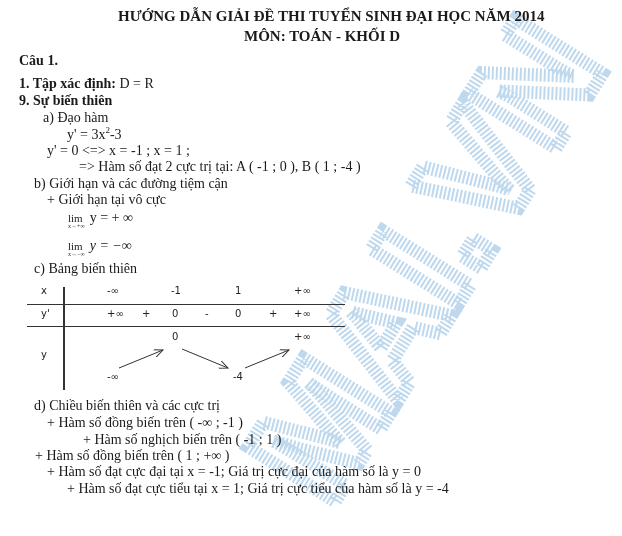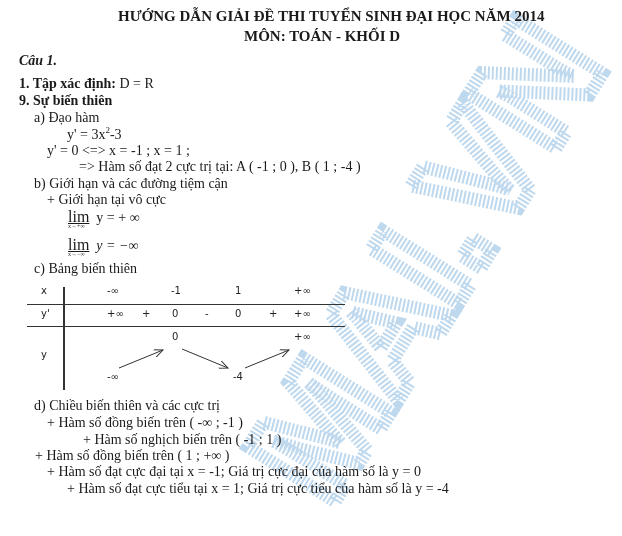--- a/index.html
+++ b/index.html
@@ -10,50 +10,50 @@
       color: #1a1a1a;
     }
     .watermark {
       position: absolute; left: 0; top: 0; width: 622px; height: 536px;
       pointer-events: none; z-index: 0;
     }
     .abs { position: absolute; white-space: nowrap; z-index: 1; }
     .title { font-weight: bold; font-size: 15px; }
     .b { font-weight: bold; }
     .t { font-size: 14px; }
-    .lim-word { font-size: 16px; text-decoration: underline; }
+    .lim-word { font-size: 11px; }
     .lim-sub { font-size: 6px; position: absolute; left: 0; top: 15px; color: #333; }
     .table-text {
       font-family: "DejaVu Sans", "Liberation Sans", sans-serif;
       font-size: 10px; color: #222;
     }
     sup { font-size: 9px; vertical-align: super; line-height: 0; }
     .line-h { position: absolute; height: 1px; background: #333; z-index: 1; }
     .line-v { position: absolute; width: 2px; background: #333; z-index: 1; }
   </style>
 </head>
 <body>
 
 <svg class="watermark" viewBox="0 0 622 536">
   <text x="0" y="0" transform="translate(330,510) rotate(-58)" font-family="Liberation Sans, sans-serif" font-size="150" font-weight="bold" fill="none" stroke="#a9cbe8" stroke-width="13" stroke-dasharray="2 2" opacity="0.75">MAI.VN</text>
 </svg>
 
 <div class="abs title" style="left:118px; top:8px;">HƯỚNG DẪN GIẢI ĐỀ THI TUYỂN SINH ĐẠI HỌC NĂM 2014</div>
 <div class="abs title" style="left:244px; top:28px;">MÔN: TOÁN - KHỐI D</div>
 
-<div class="abs t b" style="left:19px; top:53px;font-style:italic;">Câu 1.</div>
+<div class="abs t b" style="left:19px; top:53px;">Câu 1.</div>
 
 <div class="abs t" style="left:19px; top:76px;">
   <span class="b">1. Tập xác định:</span>
   <span>D = R</span>
 </div>
 
 <div class="abs t b" style="left:19px; top:93px;">9. Sự biến thiên</div>
 
-<div class="abs t" style="left:34px; top:110px;">a) Đạo hàm</div>
+<div class="abs t" style="left:43px; top:110px;">a) Đạo hàm</div>
 <div class="abs t" style="left:47px; top:127px;margin-left:20px;">
   <span>y' = 3x</span><sup>2</sup><span>-3</span>
 </div>
 <div class="abs t" style="left:47px; top:143px;">y' = 0 &lt;=&gt; x = -1 ; x = 1 ;</div>
 <div class="abs t" style="left:47px; top:159px;margin-left:32px;">=&gt; Hàm số đạt 2 cực trị tại: A ( -1 ; 0 ), B ( 1 ; -4 )</div>
 
 <div class="abs t" style="left:34px; top:176px;text-align:right;">b) Giới hạn và các đường tiệm cận</div>
 <div class="abs t" style="left:47px; top:192px;">+ Giới hạn tại vô cực</div>
 
 <div class="abs" style="left:68px; top:208px; width:120px; height:24px;">

